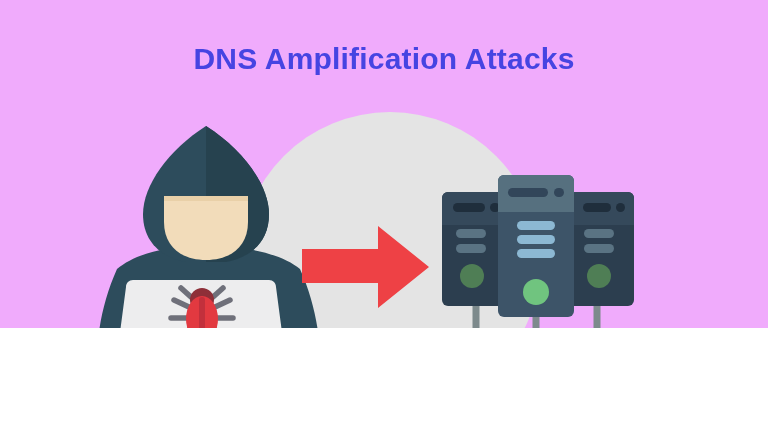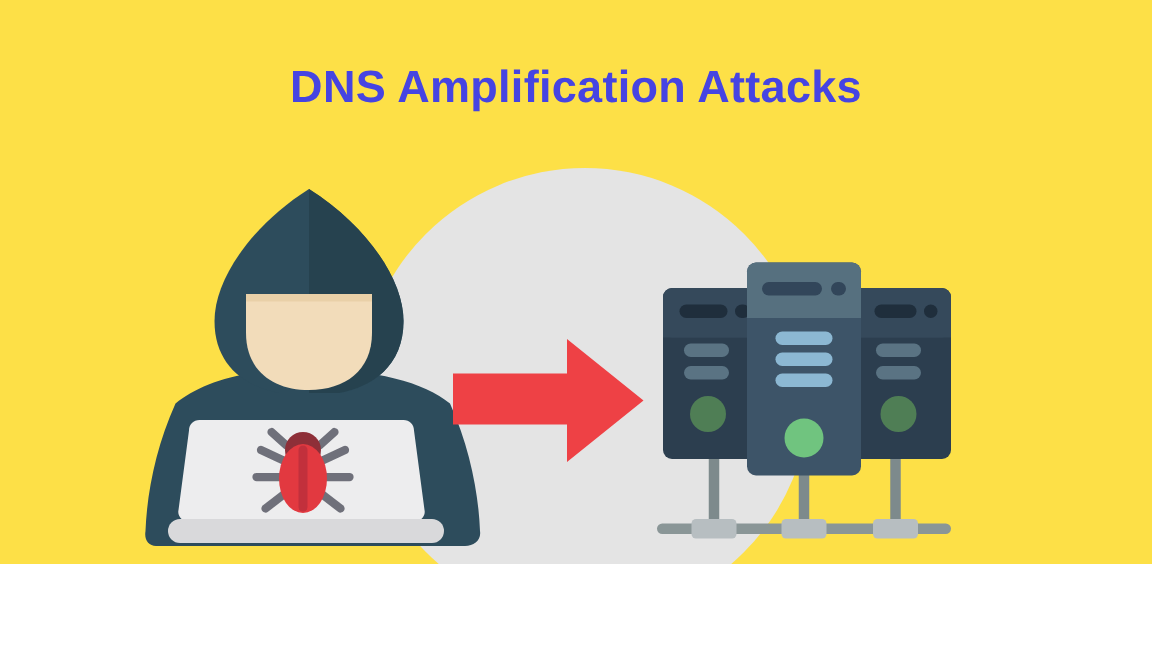--- a/index.html
+++ b/index.html
@@ -1,20 +1,20 @@
 <!DOCTYPE html>
 <html style="--title-color: #4644e2; --circle-bg: #e4e4e4; --hacker-teal: #2d4c5c; --hacker-teal-dark: #26424f; --face-skin: #f2dcba; --face-shadow: #e9d0a8; --laptop-body: #ededee; --laptop-base: #d9d9db; --bug-red: #e23940; --bug-line: #c2303c; --bug-head: #8e2f38; --bug-legs: #6f707a; --arrow-red: #ee4145; --server-dark: #2c3e4f; --server-dark-header: #35495b; --server-mid: #3d5468; --server-mid-header: #56707f; --header-dash: #32465a; --header-dash-dark: #1f2e3c; --stripe-gray: #5a7383; --stripe-blue: #8cb8d3; --led-green-dark: #4f7e55; --led-green-light: #70c47f; --network-post: #7d8a8c; --network-bar: #8a9697; --network-pad: #b7bec1;"><head>
 <meta charset="utf-8">
 <style>
   html,body{margin:0;padding:0;background:#ffffff;}
   .page{
     position:relative;
-    width:768px;height:376px;
+    width:768px;height:328px;
     overflow:hidden;
-    background:#fde047;
+    background:#f0abfc;
     font-family:"Liberation Sans", sans-serif;
   }
   .title{
     position:absolute;
     top:42px;left:0;width:768px;
     text-align:center;
     font-size:30px;
     font-weight:700;
     letter-spacing:0.2px;
     color:var(--title-color);

